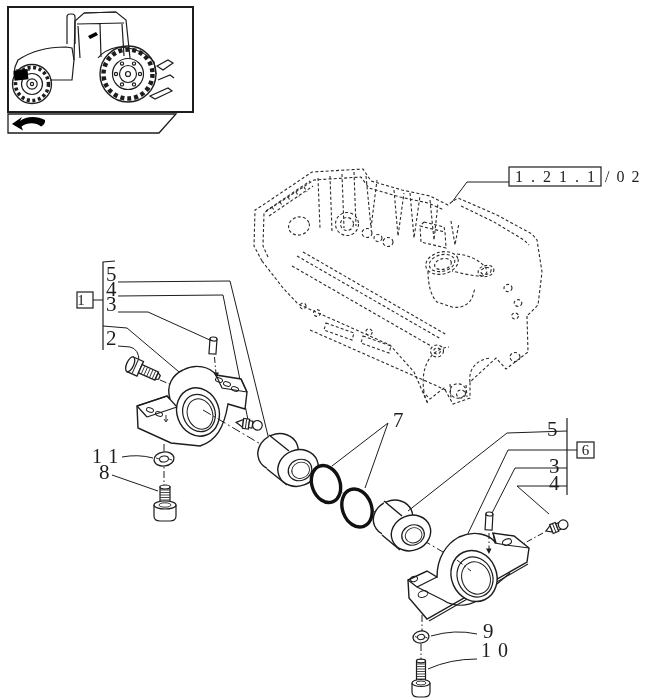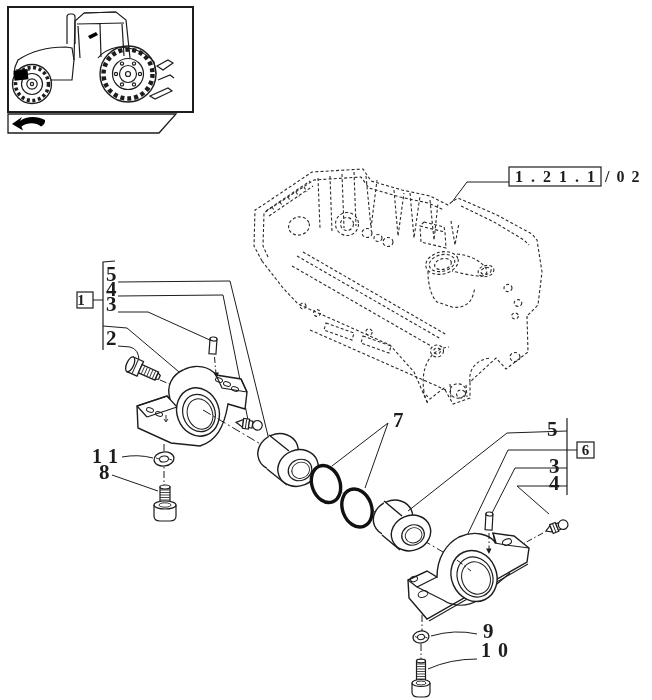--- a/index.html
+++ b/index.html
@@ -1,17 +1,17 @@
 <!DOCTYPE html>
 <html><head>
 <meta charset="utf-8">
 <style>
   html,body{margin:0;padding:0;background:#fff;}
   .stage{position:relative;width:652px;height:700px;background:#fff;overflow:hidden;
-         font-family:"Liberation Serif", serif;font-weight:bold;}
+         font-family:"Liberation Serif", serif;}
   svg text{font-family:"Liberation Serif", serif;fill:#1d1d1d;}
   .callout{font-size:21px;}
   .callout-sm{font-size:20px;}
   .boxnum{font-size:15px;}
   .refcode{font-size:16px;}
 </style>
 </head>
 <body>
 
 <div class="stage">

